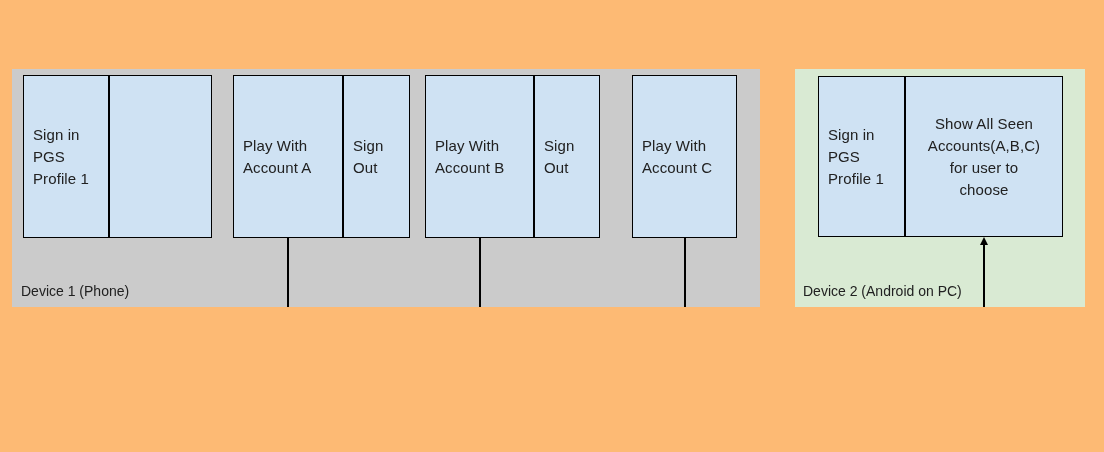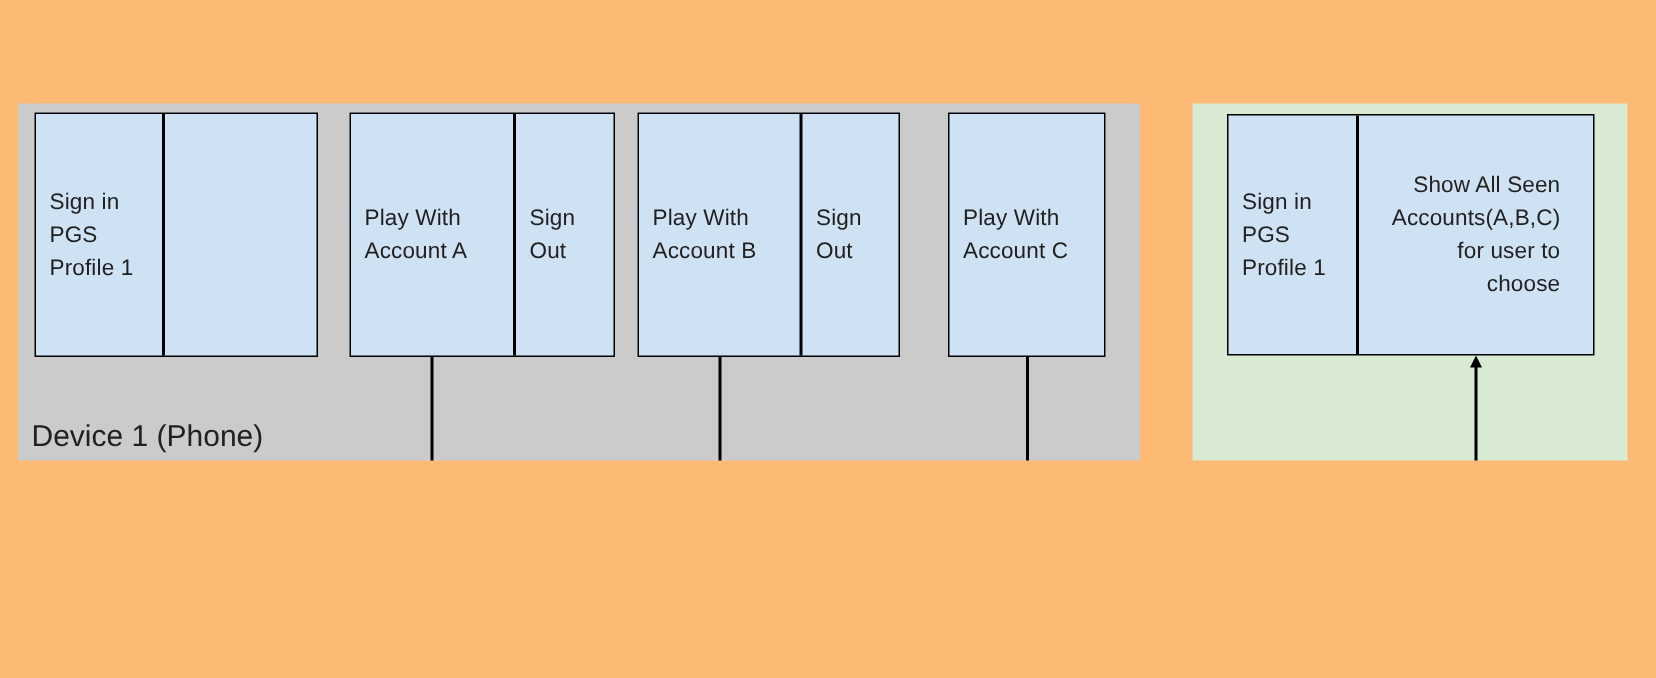--- a/index.html
+++ b/index.html
@@ -53,31 +53,31 @@
     font-size: 15px;
     line-height: 22px;
     white-space: pre-line;
     letter-spacing: 0.1px;
   }
   .cell.centered {
     justify-content: center;
     padding: 0 6px;
   }
   .cell.centered .cell-text {
-    text-align: right;
+    text-align: center;
   }
   .connector {
     position: absolute;
     width: 2px;
     background: #000000;
   }
   .panel-label {
     position: absolute;
     top: 212px;
-    font-size: 20px;
+    font-size: 14px;
     line-height: 20px;
     white-space: nowrap;
   }
   .arrow-line {
     position: absolute;
     width: 1.5px;
     background: #000000;
   }
   .arrow-head {
     position: absolute;
@@ -151,15 +151,16 @@
         <span class="cell-text">Show All Seen
 Accounts(A,B,C)
 for user to
 choose</span>
       </div>
     </div>
 
     <div class="arrow-head" style="left:185px; top:168px;"></div>
     <div class="arrow-line" style="left:188px; top:175px; height:63px;"></div>
 
+    <div class="panel-label" style="left:8px;">Device 2 (Android on PC)</div>
   </div>
 
 </div>
 
 </body></html>

